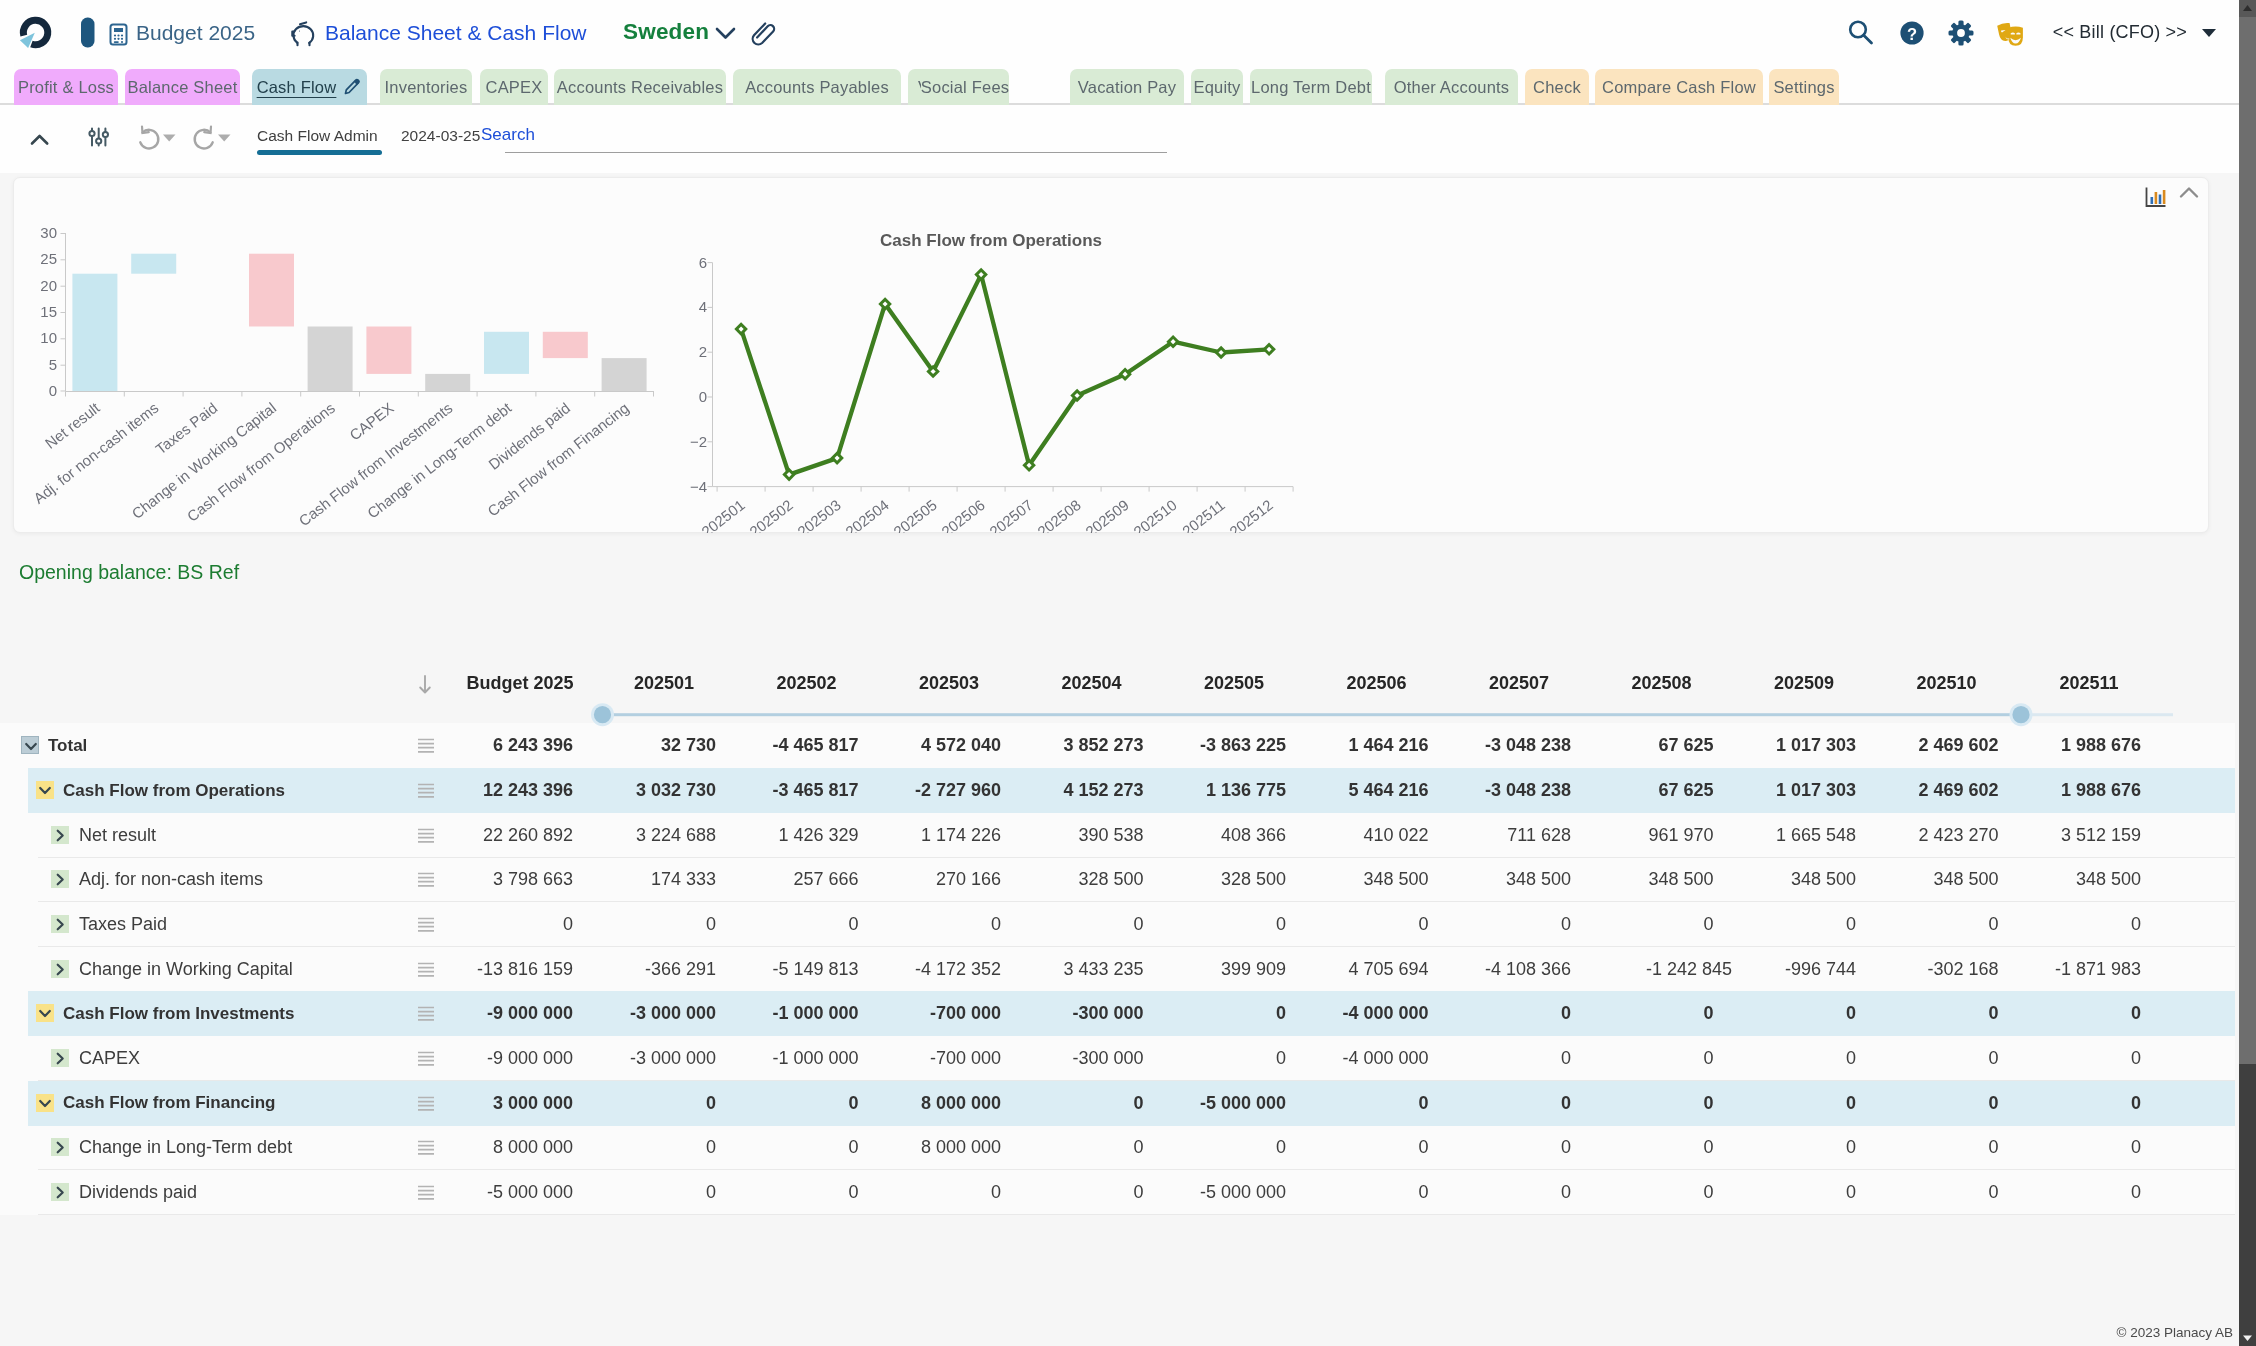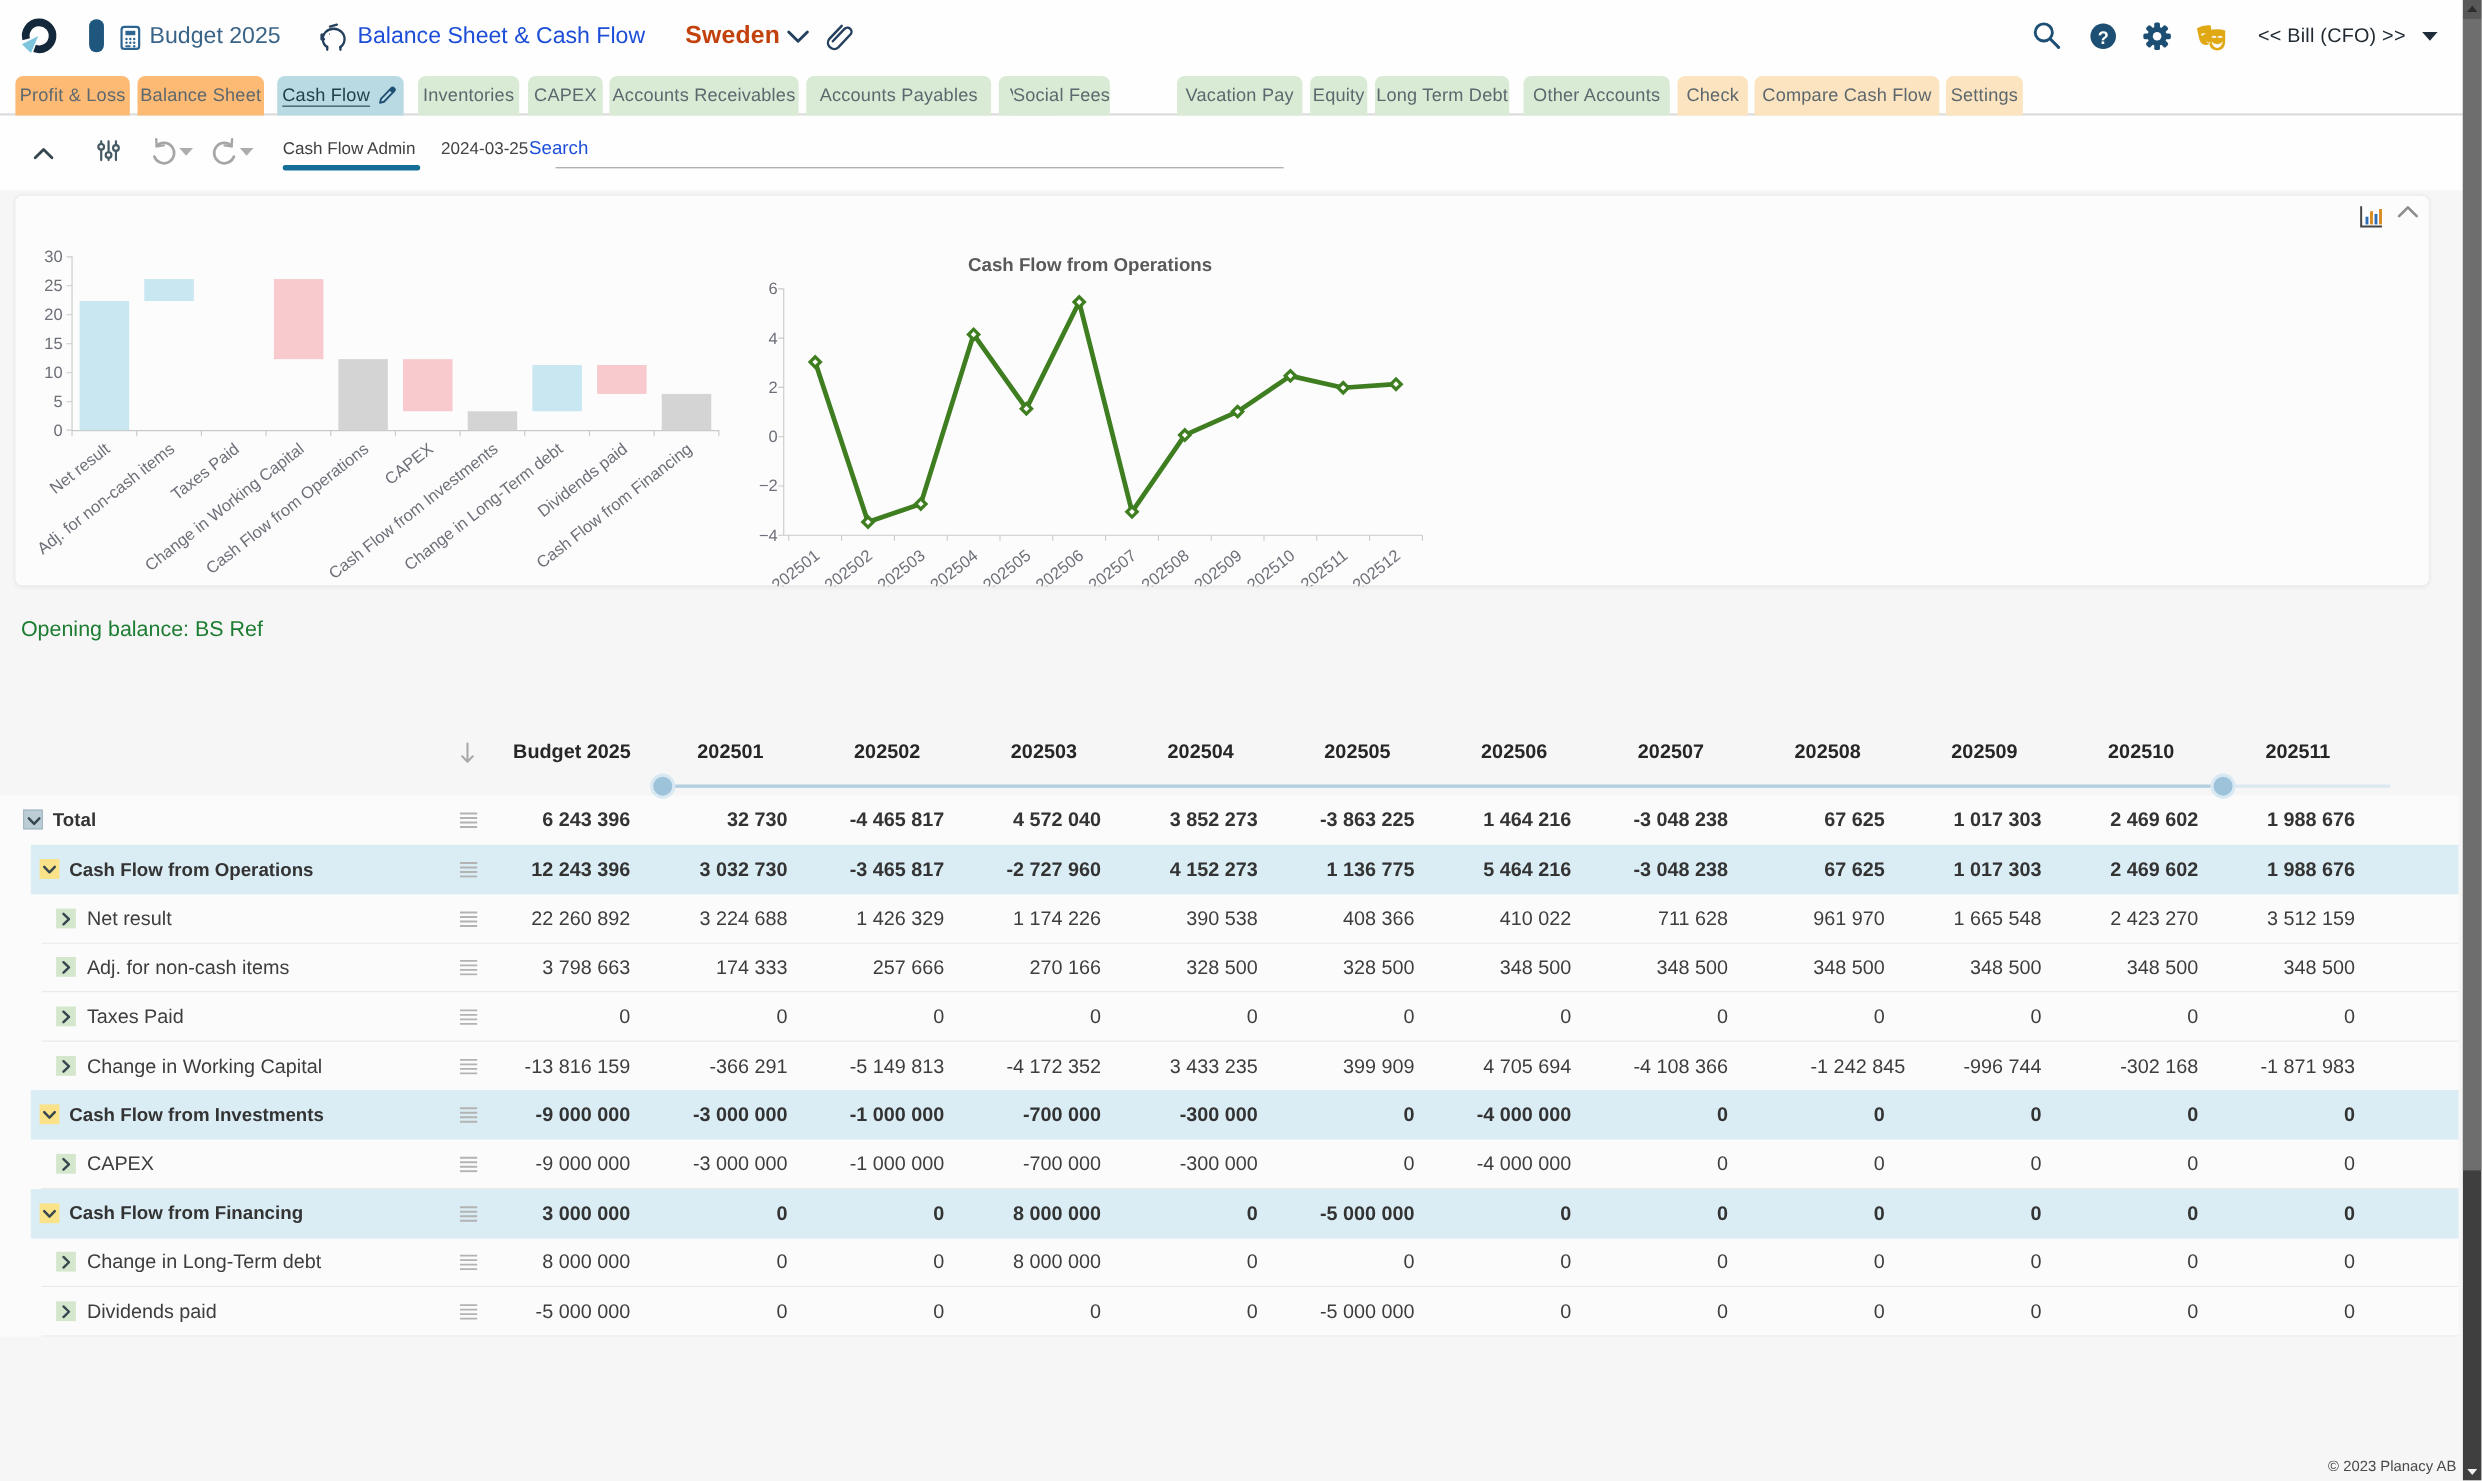--- a/index.html
+++ b/index.html
@@ -2,21 +2,21 @@
 <html><head>
 <meta charset="utf-8">
 <style>
 *{margin:0;padding:0;box-sizing:border-box}
 html,body{width:2256px;height:1346px;overflow:hidden}
 body{font-family:"Liberation Sans",sans-serif;background:#f6f6f6;position:relative}
 .abs{position:absolute}
 #topwhite{position:absolute;left:0;top:0;width:2239px;height:173px;background:#fefefe}
 #tabline{position:absolute;left:0;top:103px;width:2239px;height:2px;background:#dcdcdc}
 .tab{position:absolute;top:69px;height:36px;border-radius:7px 7px 0 0;font-size:16.5px;color:#5d686e;display:flex;align-items:center;justify-content:center;letter-spacing:0.2px;white-space:nowrap}
-.tab.blue{background:#fdba74}
+.tab.blue{background:#f0abfc}
 .tab.active{background:#b9dae2;color:#22404c}
 .tab.green{background:#d9ebd5}
 .tab.orange{background:#fbe4bf}
 #panel{position:absolute;left:13px;top:177px;width:2196px;height:356px;background:#fcfcfc;border:1px solid #ececec;border-radius:7px;box-shadow:0 1px 4px rgba(0,0,0,0.05)}
 #openbal{position:absolute;left:19px;top:561px;font-size:19.5px;color:#1c7c31}
 #tablebg{position:absolute;left:0;top:723px;width:2235px;height:492px;background:#fbfbfb}
 .row{position:absolute;left:0;width:2235px;height:45px}
 .srow{position:absolute;left:28px;right:0;top:0;bottom:0;background:#dbedf4}
 .rowline::after{content:"";position:absolute;left:38px;right:0;bottom:0;height:1px;background:#e9e9e9}
 .cbox{position:absolute;width:18px;height:18px;top:13px}
@@ -63,21 +63,21 @@
     <path d="M300 24.2 l6.2 -1.8"></path>
     <circle cx="299.5" cy="31" r="0.5" fill="#24405e" stroke="none"></circle>
   </g>
 
   <path d="M717 29 l8.5 8.5 8.5 -8.5" stroke="#24405e" stroke-width="2.6" fill="none" stroke-linecap="round" stroke-linejoin="round"></path>
 
   <path d="M765.2 23.5 l-11.2 11.8 a5.6 5.6 0 0 0 8.1 7.7 l11-11.6 a3.7 3.7 0 0 0 -5.4 -5.1 l-10.6 11.2" fill="none" stroke="#24405e" stroke-width="2.2" stroke-linecap="round"></path>
 </svg>
 <div class="abs" style="left:136px;top:21px;font-size:21px;color:#3a6487">Budget 2025</div>
 <div class="abs" style="left:325px;top:21px;font-size:21px;color:#1d4ed8">Balance Sheet &amp; Cash Flow</div>
-<div class="abs" style="left:623px;top:19px;font-size:22.5px;font-weight:bold;color:#c2410c;letter-spacing:0.2px">Sweden</div>
+<div class="abs" style="left:623px;top:19px;font-size:22.5px;font-weight:bold;color:#15803d;letter-spacing:0.2px">Sweden</div>
 <svg class="abs" style="left:1840px;top:10px" width="390" height="50" viewBox="0 0 390 50">
 
   <circle cx="18" cy="19.5" r="7.8" fill="none" stroke="#1d4f74" stroke-width="2.6"></circle>
   <path d="M23.7 25.2 L31.5 33" stroke="#1d4f74" stroke-width="2.8" stroke-linecap="round"></path>
 
   <circle cx="72" cy="23" r="11.6" fill="#1d4f74"></circle>
   <text x="72" y="30" font-size="16.5" font-weight="bold" fill="#ffffff" text-anchor="middle" font-family="Liberation Sans">?</text>
 
   <g fill="#1d4f74">
     <g transform="translate(121,23)">

